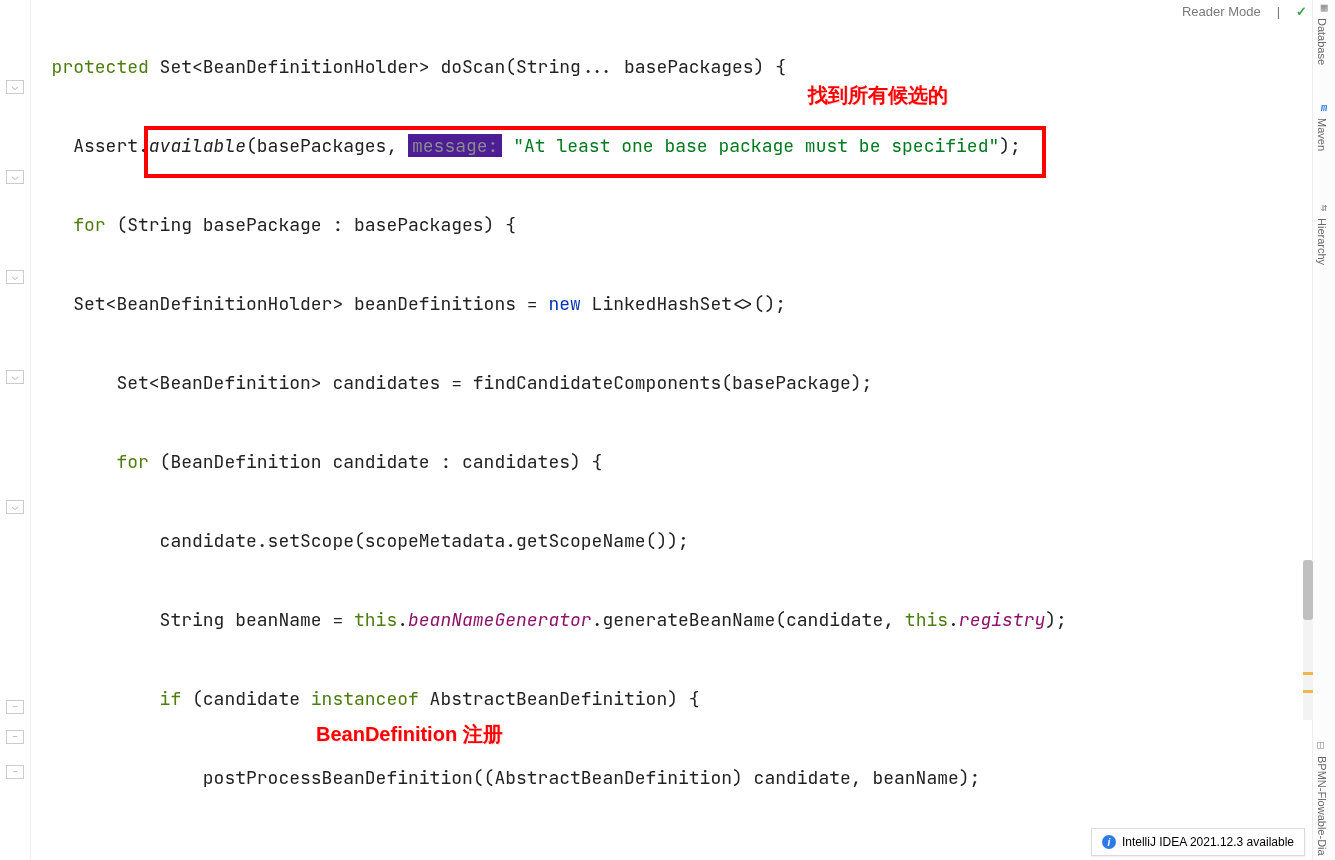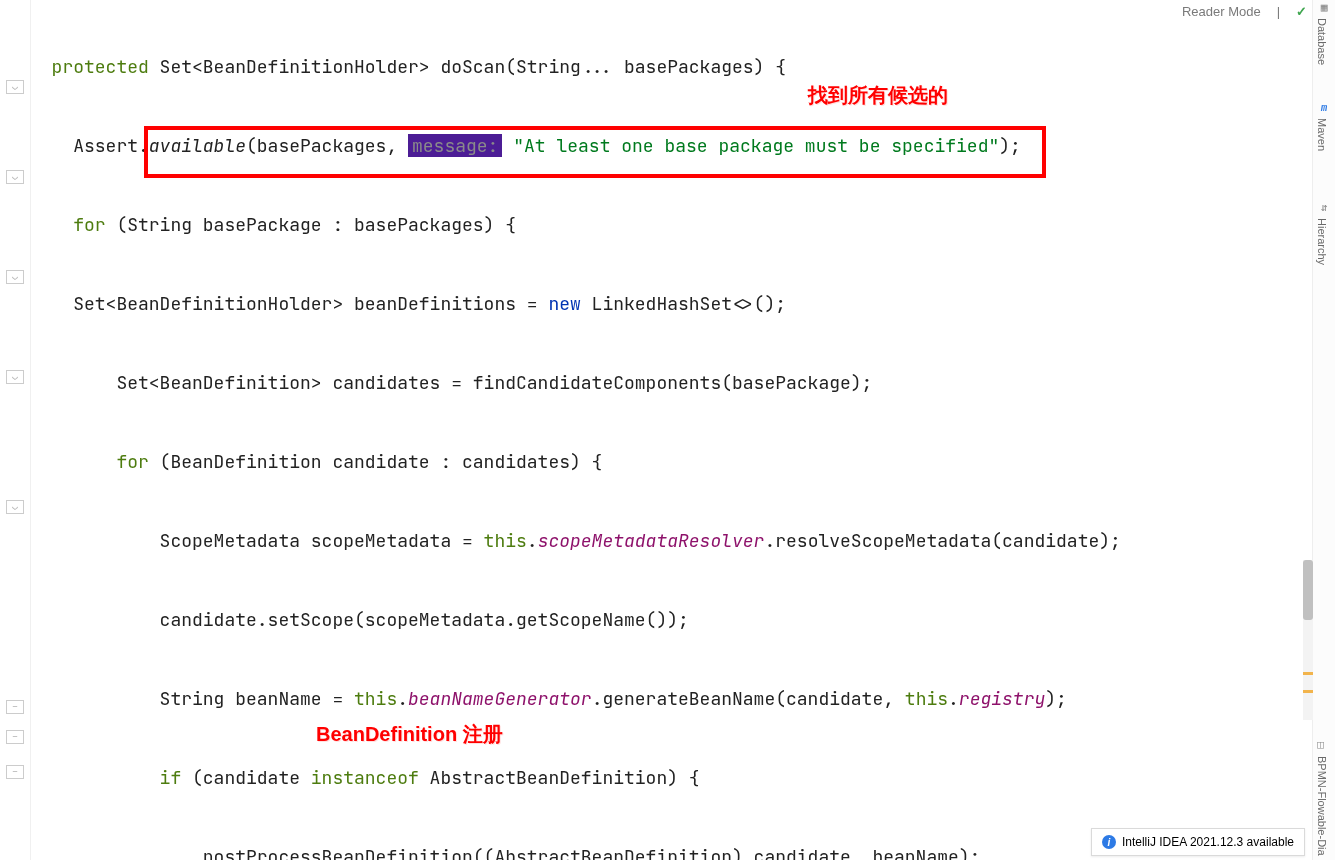--- a/index.html
+++ b/index.html
@@ -168,21 +168,20 @@
   <div class="fold-mark" style="top:765px">–</div>
 </div>
 
 <div class="code-area">
   <div class="line"><span>  </span><span class="kw">protected</span><span> Set&lt;BeanDefinitionHolder&gt; doScan(String... basePackages) {</span></div>
   <div class="line"><span>    Assert.</span><span class="static-call">available</span><span>(basePackages, </span><span class="hint">message:</span><span> </span><span class="str">"At least one base package must be specified"</span><span>);</span></div>
   <div class="line"><span class="kw">    for</span><span> (String basePackage : basePackages) {</span></div>
   <div class="line"><span>    Set&lt;BeanDefinitionHolder&gt; beanDefinitions = </span><span class="kw-new">new</span><span> LinkedHashSet&lt;&gt;();</span></div>
   <div class="line"><span>        Set&lt;BeanDefinition&gt; candidates = findCandidateComponents(basePackage);</span></div>
   <div class="line"><span class="kw">        for</span><span> (BeanDefinition candidate : candidates) {</span></div>
-  <div class="line"><span>            ScopeMetadata scopeMetadata = </span><span class="kw">this</span><span>.</span><span class="fld">scopeMetadataResolver</span><span>.resolveScopeMetadata(candidate);</span></div>
   <div class="line"><span>            candidate.setScope(scopeMetadata.getScopeName());</span></div>
   <div class="line"><span>            String beanName = </span><span class="kw">this</span><span>.</span><span class="fld">beanNameGenerator</span><span>.generateBeanName(candidate, </span><span class="kw">this</span><span>.</span><span class="fld">registry</span><span>);</span></div>
   <div class="line"><span class="kw">            if</span><span> (candidate </span><span class="kw">instanceof</span><span> AbstractBeanDefinition) {</span></div>
   <div class="line"><span>                postProcessBeanDefinition((AbstractBeanDefinition) candidate, beanName);</span></div>
   
   
   
   
   
   

